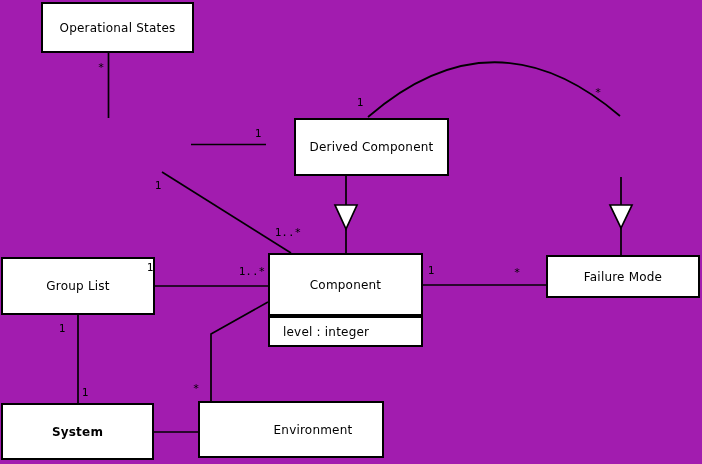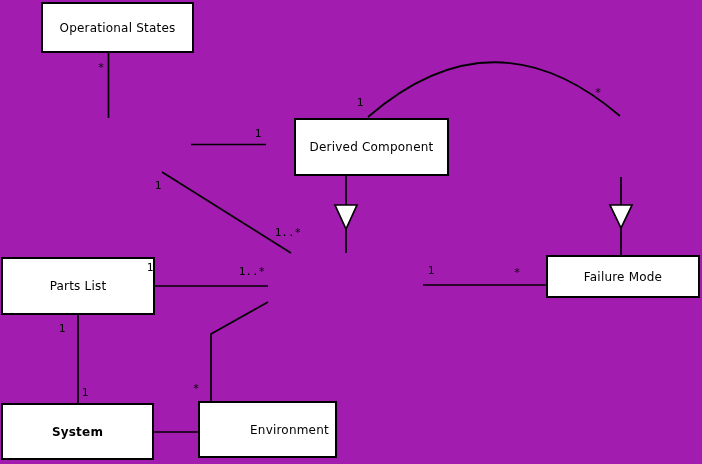--- a/index.html
+++ b/index.html
@@ -99,33 +99,41 @@
     <span class="cls">Operational States</span>
   </div>
 
 
   <div class="uml-box" style="left:266px; top:118px; width:155px; height:58px;margin-left:28px;">
     <span class="cls">Derived Component</span>
   </div>
 
 
   <div class="uml-box" style="left:1px; top:257px; width:154px; height:58px;">
-    <span class="cls">Parts List</span>
+    <span class="cls">Group List</span>
   </div>
 
+  <div class="uml-box two-comp" style="left:268px; top:253px; width:155px; height:94px;">
+    <div class="comp-title">
+      <span class="cls">Component</span>
+    </div>
+    <div class="comp-attrs">
+      <span class="cls">level : integer</span>
+    </div>
+  </div>
 
   <div class="uml-box" style="left:546px; top:255px; width:154px; height:43px;">
     <span class="cls">Failure Mode</span>
   </div>
 
   <div class="uml-box" style="left:1px; top:403px; width:153px; height:57px;font-weight:bold;">
     <span class="cls">System</span>
   </div>
 
-  <div class="uml-box" style="left:198px; top:401px; width:139px; height:57px;padding-left:44px;">
+  <div class="uml-box" style="left:198px; top:401px; width:186px; height:57px;padding-left:44px;">
     <span class="cls">Environment</span>
   </div>
 
   <span class="mult" style="left:101px; top:67px;">*</span>
 
   <span class="mult" style="left:258px; top:133px;">1</span>
 
   <span class="mult" style="left:158px; top:185px;">1</span>
 
   <span class="mult" style="left:288px; top:232px;">1..*</span>

